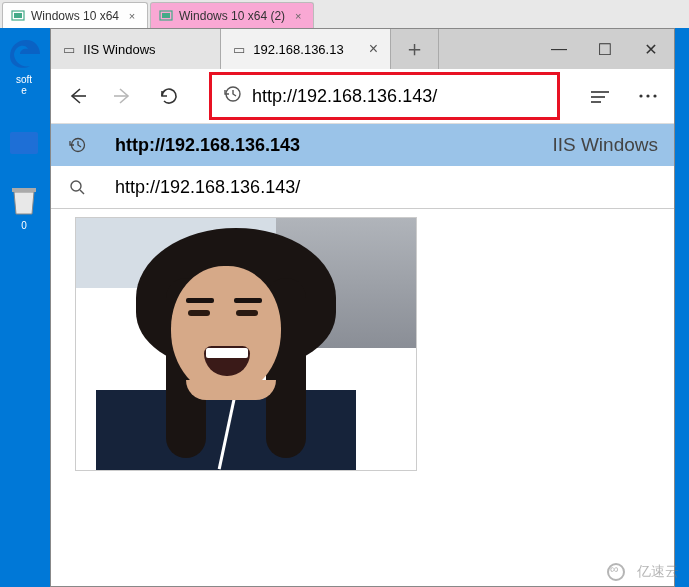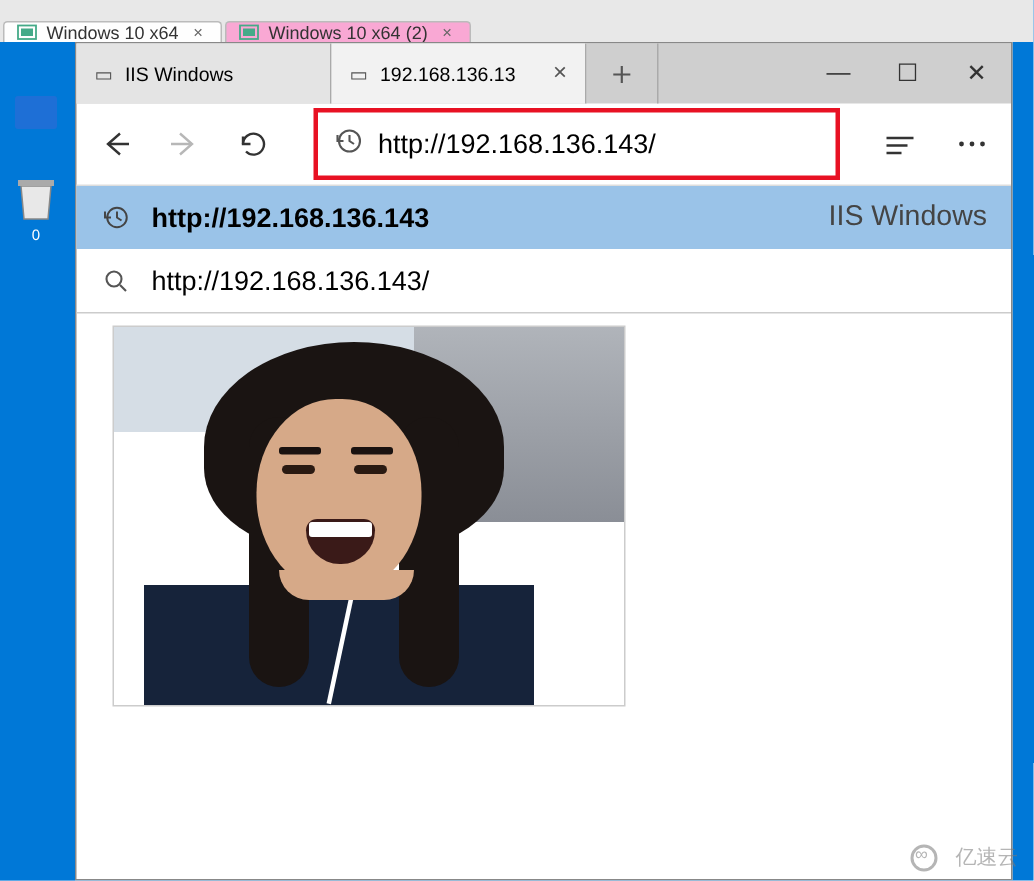--- a/index.html
+++ b/index.html
@@ -14,21 +14,21 @@
     
     
     .vm-tabs {
       height: 28px;
       background: #e8e8e8;
       display: flex;
       align-items: flex-end;
       padding-left: 2px;
     }
     .vm-tab {
-      height: 14px;
+      height: 26px;
       background: #fefefe;
       border: 1px solid #bbb;
       border-bottom: none;
       display: flex;
       align-items: center;
       padding: 0 8px;
       margin-right: 2px;
       font-size: 12px;
       color: #333;
       border-radius: 3px 3px 0 0;
@@ -173,21 +173,21 @@
     
     
     .suggestions {
       border-bottom: 1px solid #ccc;
     }
     .suggestion {
       height: 42px;
       display: flex;
       align-items: center;
       padding: 0 16px;
-      gap: 14px;
+      gap: 28px;
       font-size: 18px;
     }
     .suggestion.highlighted {
       background: #9ac3e8;
       font-weight: bold;
     }
     .suggestion-icon {
       color: #555;
       width: 20px;
       display: flex;
@@ -274,20 +274,29 @@
           <rect x="1" y="2" width="12" height="9" fill="none" stroke="#4a8" stroke-width="1.2"></rect>
           <rect x="3" y="4" width="8" height="5" fill="#4a8"></rect>
         </svg>
     </span>
     <span>Windows 10 x64 (2)</span>
     <span class="vm-tab-close">×</span>
   </div>
 </div>
 
 <div class="desktop">
+  <div class="desktop-icon">
+    <div class="desktop-icon-img">
+      <svg viewBox="0 0 36 36">
+          <path d="M4 20 C4 10 12 4 20 4 C30 4 34 12 34 18 L14 18 C14 14 18 12 22 13 C20 8 10 8 8 18 C8 26 16 32 24 30 C18 34 4 32 4 20 Z" fill="#0a62c4"></path>
+        </svg>
+    </div>
+    <div>soft</div>
+    <div>e</div>
+  </div>
   <div class="desktop-icon" style="margin-top:30px">
     <div class="desktop-icon-img">
       <svg viewBox="0 0 36 36">
           <rect x="4" y="6" width="28" height="22" fill="#1e6fd6" rx="2"></rect>
         </svg>
     </div>
   </div>
   <div class="desktop-icon" style="margin-top:18px">
     <div class="desktop-icon-img">
       <svg viewBox="0 0 36 36">

